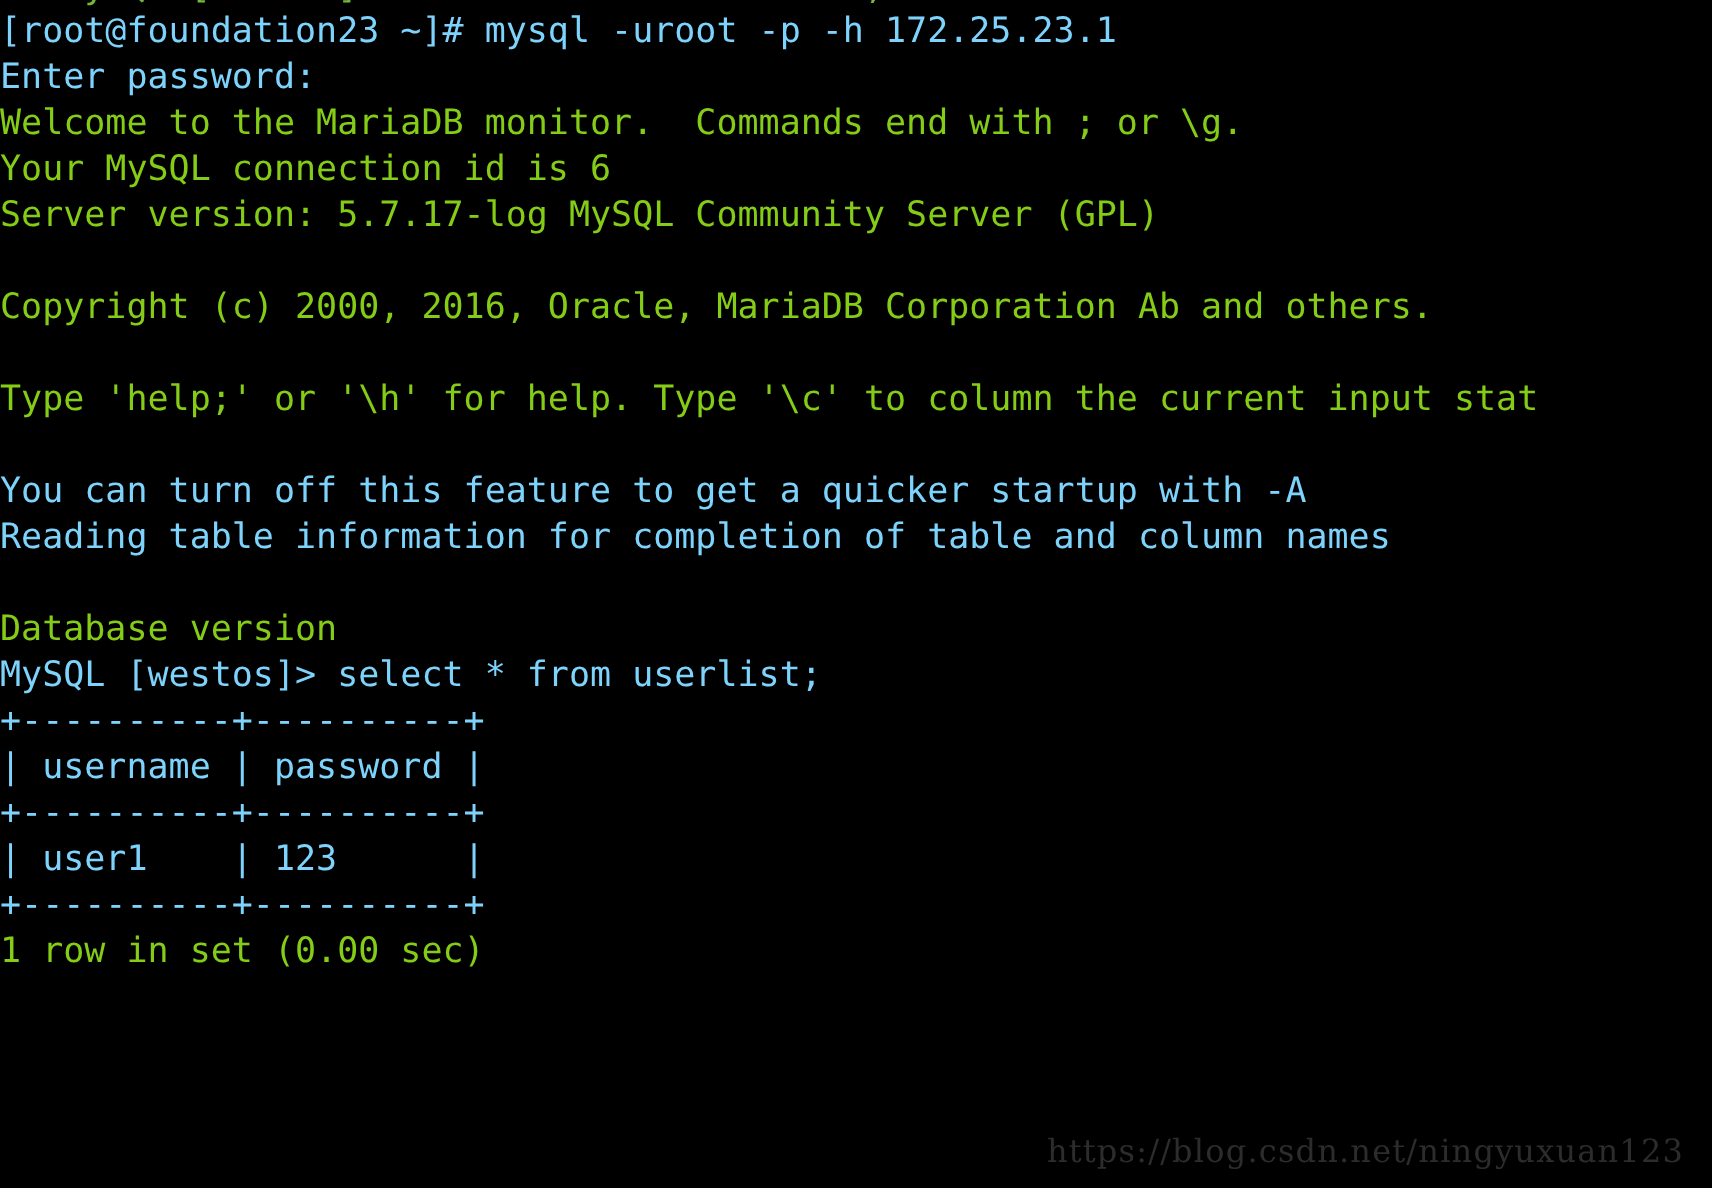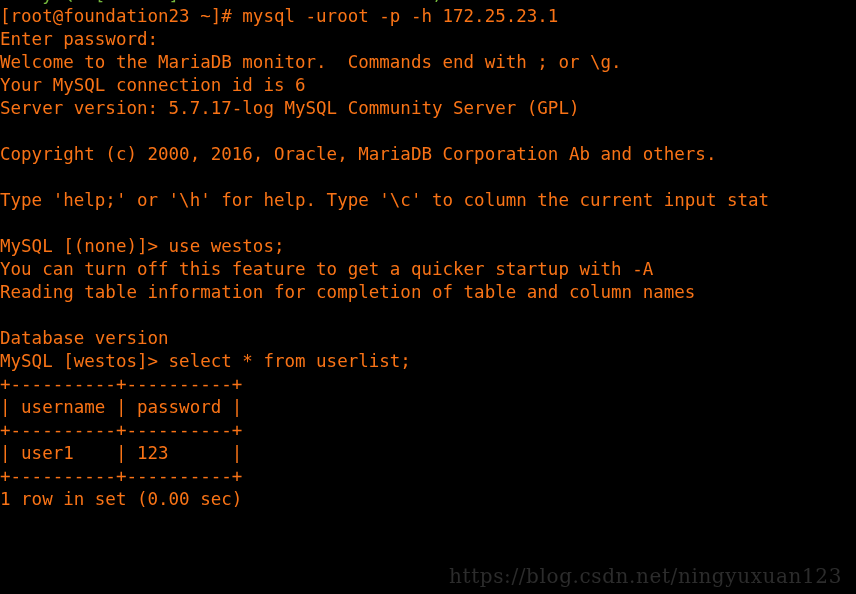--- a/index.html
+++ b/index.html
@@ -51,42 +51,42 @@
   .term-line {
     height: 23px;
     line-height: 23px;
     font-size: 17.5px;
     white-space: pre;
     overflow: hidden;
     letter-spacing: 0px;
     padding-left: 0px;
   }
 
-  .c-green  { color: #f97316; }
-  .c-gray   { color: #f97316; }
+  .c-green  { color: #7dd3fc; }
+  .c-gray   { color: #84cc16; }
 
   
   .term-line-cursor {
     position: relative;
   }
   .cursor-block {
     display: inline-block;
     width: 11px;
     height: 20px;
     background: #8ad93f;
     vertical-align: -4px;
   }
 
   
   .watermark {
     position: absolute;
     right: 14px;
     bottom: 8px;
     font-family: "DejaVu Serif", "Liberation Serif", serif;
-    font-size: 20px;
+    font-size: 16px;
     line-height: 20px;
     color: #2c2c2c;
     letter-spacing: 0.6px;
     white-space: pre;
     user-select: none;
   }
 </style>
 </head>
 <body>
 
@@ -98,21 +98,20 @@
       <div class="term-line c-green">[root@foundation23 ~]# mysql -uroot -p -h 172.25.23.1</div>
       <div class="term-line c-green">Enter password:</div>
       <div class="term-line c-gray">Welcome to the MariaDB monitor.  Commands end with ; or \g.</div>
       <div class="term-line c-gray">Your MySQL connection id is 6</div>
       <div class="term-line c-gray">Server version: 5.7.17-log MySQL Community Server (GPL)</div>
       <div class="term-line c-gray"></div>
       <div class="term-line c-gray">Copyright (c) 2000, 2016, Oracle, MariaDB Corporation Ab and others.</div>
       <div class="term-line c-gray"></div>
       <div class="term-line c-gray">Type 'help;' or '\h' for help. Type '\c' to column the current input stat</div>
       <div class="term-line c-gray"></div>
-      <div class="term-line c-green">MySQL [(none)]&gt; use westos;</div>
       <div class="term-line c-green">You can turn off this feature to get a quicker startup with -A</div>
       <div class="term-line c-green">Reading table information for completion of table and column names</div>
       <div class="term-line c-gray"></div>
       <div class="term-line c-gray">Database version</div>
       <div class="term-line c-green">MySQL [westos]&gt; select * from userlist;</div>
       <div class="term-line c-green">+----------+----------+</div>
       <div class="term-line c-green">| username | password |</div>
       <div class="term-line c-green">+----------+----------+</div>
       <div class="term-line c-green">| user1    | 123      |</div>
       <div class="term-line c-green">+----------+----------+</div>

